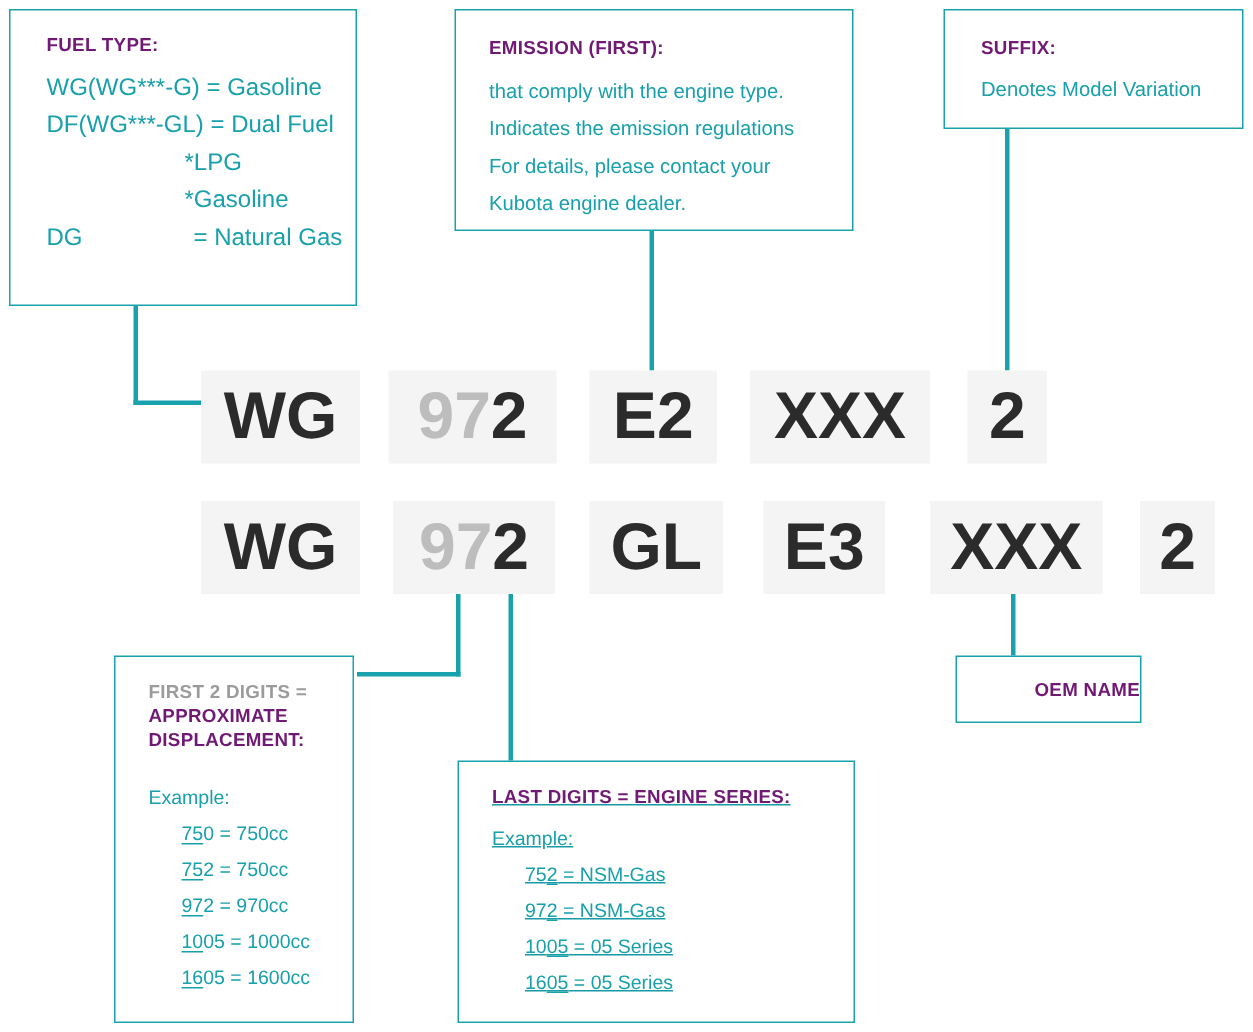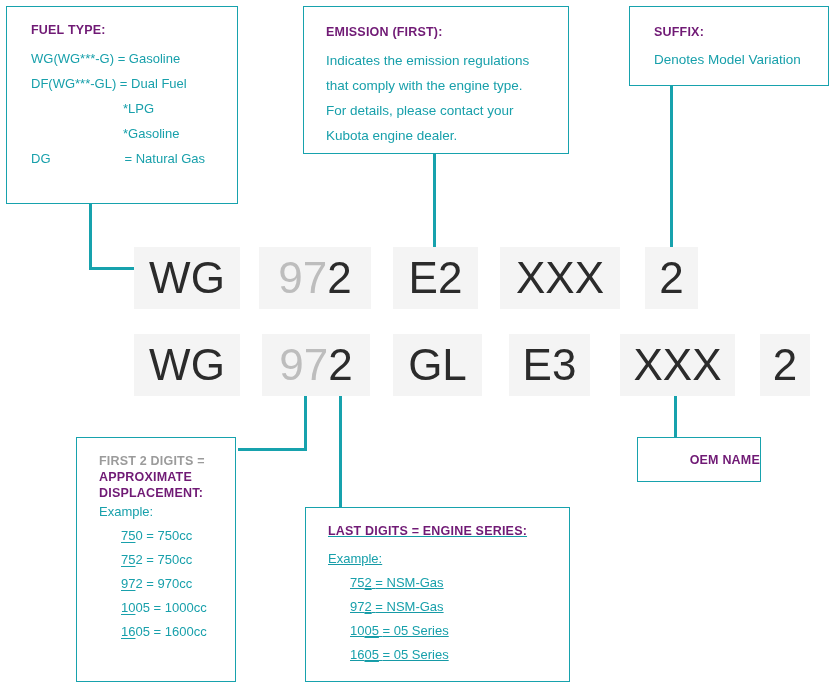--- a/index.html
+++ b/index.html
@@ -28,23 +28,23 @@
   .callout .hd {
     font-size: 12.5px;
     font-weight: bold;
     letter-spacing: .2px;
     color: #701a75;
     margin-bottom: 9px;
     white-space: nowrap;
   }
   .callout .hd.gray { color: #9b9b9b; margin-bottom: 2px; }
   .callout .hd.tight { margin-bottom: 2px; }
-  .callout .hd.last { margin-bottom: 0; }
+  .callout .hd.last { margin-bottom: 20px; }
   .callout .ln {
-    font-size: 13px;
+    font-size: 16px;
     line-height: 24px;
     color: #18a0ab;
     white-space: nowrap;
   }
   .callout .ln.ind1 { padding-left: 26px; }
   .callout .ln.ind2 { padding-left: 92px; }
   .callout .ln.ind3 { padding-left: 22px; }
   .u { text-decoration: underline; text-underline-offset: 2px; }
 
   
@@ -64,21 +64,21 @@
   #box-series .ln { line-height: 24px; font-size: 13px; }
 
   
   .chip {
     position: absolute;
     background: #f4f4f4;
     display: flex;
     align-items: center;
     justify-content: center;
     font-size: 44px;
-    font-weight: 400;
+    font-weight: 700;
     color: #2b2b2b;
     letter-spacing: 0px;
     line-height: 1;
     z-index: 3;
   }
   .chip .dim { color: #bdbdbd; }
 
   
   .ln-v, .ln-h {
     position: absolute;
@@ -113,22 +113,22 @@
     <div class="ln">DF(WG***-GL) = Dual Fuel</div>
     <div class="ln ind2">*LPG</div>
     <div class="ln ind2">*Gasoline</div>
     <div class="ln">
       <span>DG</span><span style="display:inline-block;width:74px;"></span><span>= Natural Gas</span>
     </div>
   </div>
 
   <div class="callout" id="box-emission">
     <div class="hd">EMISSION (FIRST):</div>
+    <div class="ln">that comply with the engine type.</div>
     <div class="ln">Indicates the emission regulations</div>
-    <div class="ln">that comply with the engine type.</div>
     <div class="ln">For details, please contact your</div>
     <div class="ln">Kubota engine dealer.</div>
   </div>
 
   <div class="callout" id="box-suffix">
     <div class="hd">SUFFIX:</div>
     <div class="ln">Denotes Model Variation</div>
   </div>
 
   <div class="callout" id="box-displ">

